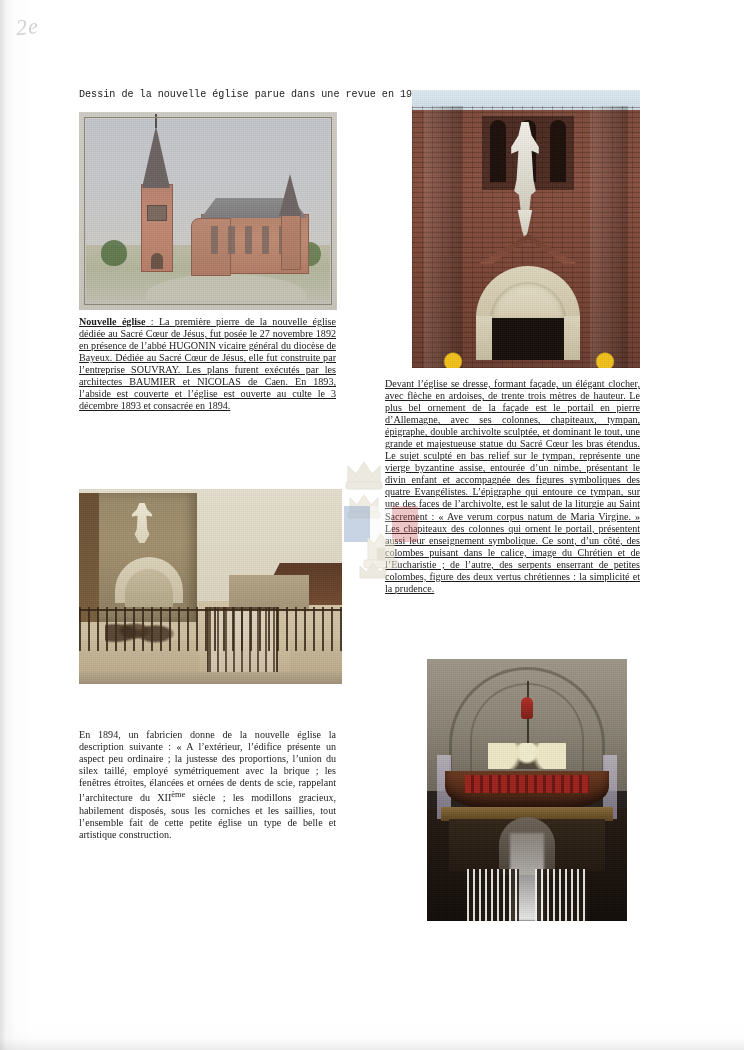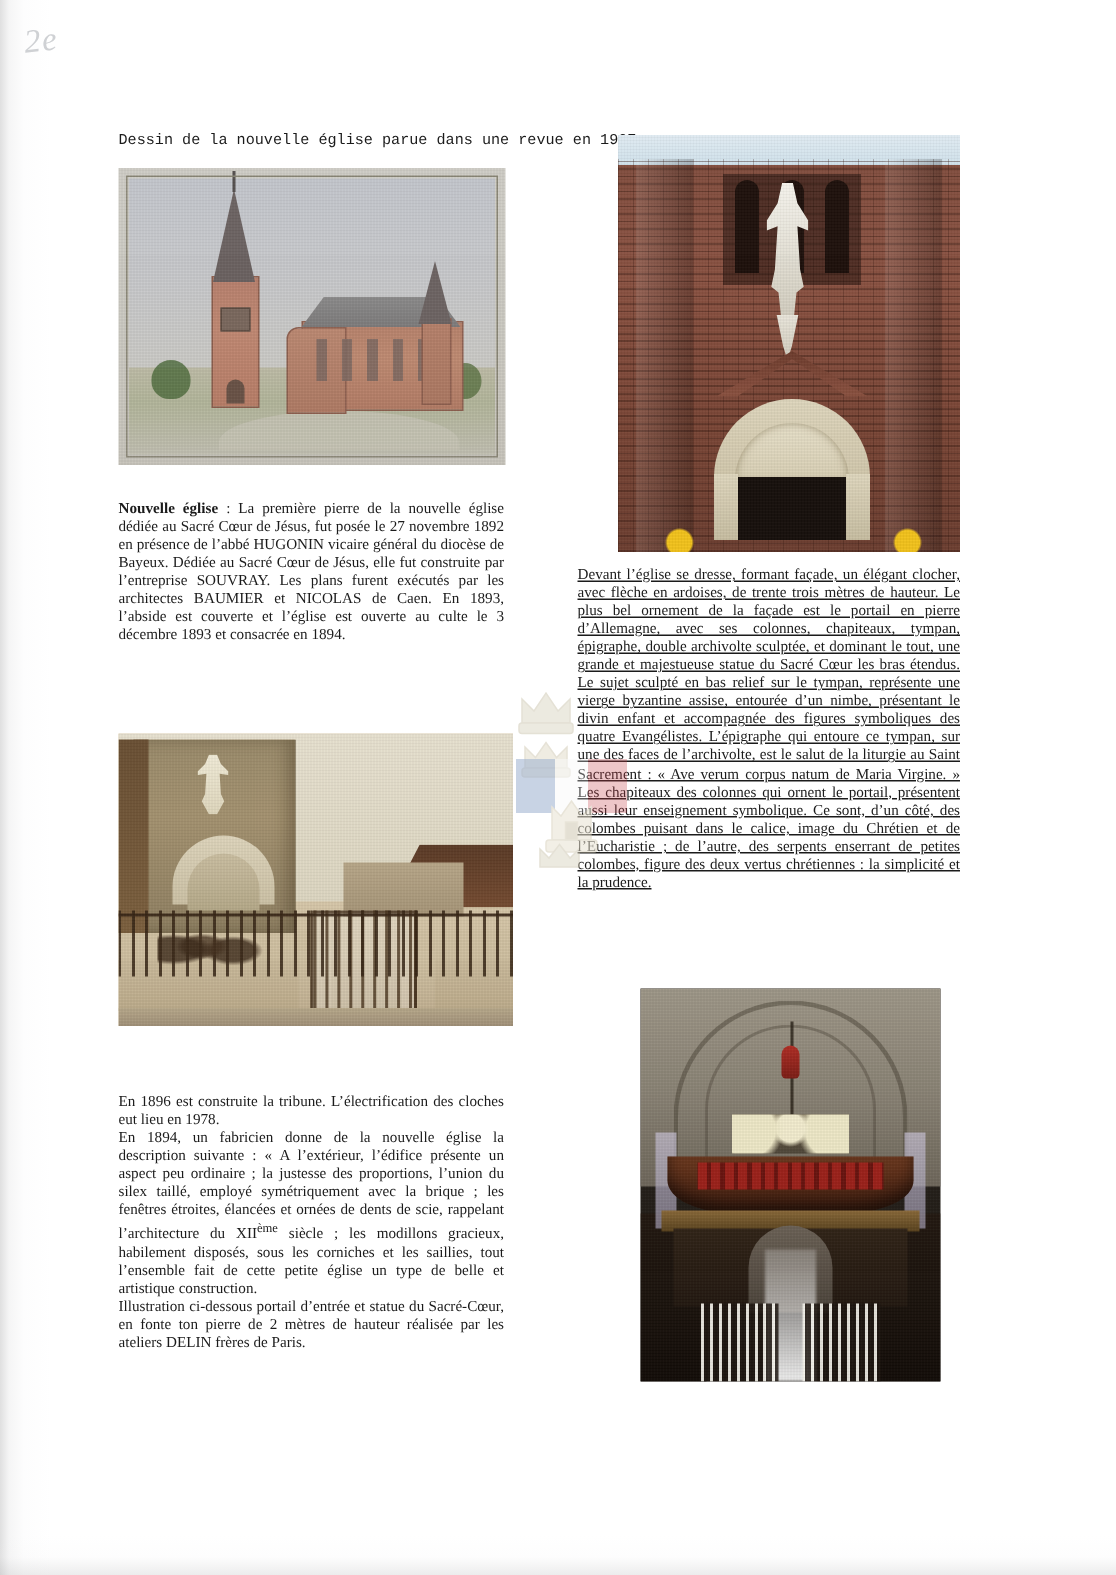--- a/index.html
+++ b/index.html
@@ -488,21 +488,21 @@
 
     <div class="flowers-l"></div>
     <div class="flowers-r"></div>
     <div class="grain"></div>
   </div>
 
   <div class="txt" id="txt-right" style="left:385px; top:378px; width:255px;text-decoration:underline;">
     <p>Devant l’église se dresse, formant façade, un élégant clocher, avec flèche en ardoises, de trente trois mètres de hauteur. Le plus bel ornement de la façade est le portail en pierre d’Allemagne, avec ses colonnes, chapiteaux, tympan, épigraphe, double archivolte sculptée, et dominant le tout, une grande et majestueuse statue du Sacré Cœur les bras étendus. Le sujet sculpté en bas relief sur le tympan, représente une vierge byzantine assise, entourée d’un nimbe, présentant le divin enfant et accompagnée des figures symboliques des quatre Evangélistes. L’épigraphe qui entoure ce tympan, sur une des faces de l’archivolte, est le salut de la liturgie au Saint Sacrement : « Ave verum corpus natum de Maria Virgine. » Les chapiteaux des colonnes qui ornent le portail, présentent aussi leur enseignement symbolique. Ce sont, d’un côté, des colombes puisant dans le calice, image du Chrétien et de l’Eucharistie ; de l’autre, des serpents enserrant de petites colombes, figure des deux vertus chrétiennes : la simplicité et la prudence.</p>
   </div>
 
-  <div class="txt" id="txt-left-upper" style="left:79px; top:334px; width:257px;">
+  <div class="txt" id="txt-left-upper" style="left:79px; top:316px; width:257px;text-decoration:underline;">
     <p><span class="lead">Nouvelle église</span><span> : La première pierre de la nouvelle église dédiée au Sacré Cœur de Jésus, fut posée le 27 novembre 1892 en présence de l’abbé HUGONIN vicaire général du diocèse de Bayeux. Dédiée au Sacré Cœur de Jésus, elle fut construite par l’entreprise SOUVRAY. Les plans furent exécutés par les architectes BAUMIER et NICOLAS de Caen. En 1893, l’abside est couverte et l’église est ouverte au culte le 3 décembre 1893 et consacrée en 1894.</span></p>
   </div>
 
   <div class="photo" id="img-sepia">
     <div class="sky"></div>
     <div class="roof-r"></div>
     <div class="bldg-mid"></div>
     <div class="tower"></div>
     <div class="tower-dark"></div>
     <div class="arch"></div>
@@ -513,23 +513,21 @@
     <div class="pier p2"></div>
     <div class="gate"></div>
     <div class="fence"></div>
     <div class="fence-rail"></div>
     <div class="people"></div>
     <div class="ground"></div>
     <div class="grain"></div>
   </div>
 
   <div class="txt" id="txt-left-lower" style="left:79px; top:729px; width:257px;">
-    <p>En 1896 est construite la tribune. L’électrification des cloches eut lieu en 1978.</p>
     <p><span>En 1894, un fabricien donne de la nouvelle église la description suivante : « A l’extérieur, l’édifice présente un aspect peu ordinaire ; la justesse des proportions, l’union du silex taillé, employé symétriquement avec la brique ; les fenêtres étroites, élancées et ornées de dents de scie, rappelant l’architecture du XII</span><sup>ème</sup><span> siècle ; les modillons gracieux, habilement disposés, sous les corniches et les saillies, tout l’ensemble fait de cette petite église un type de belle et artistique construction.</span></p>
-    <p>Illustration ci-dessous portail d’entrée et statue du Sacré-Cœur, en fonte ton pierre de 2 mètres de hauteur réalisée par les ateliers DELIN frères de Paris.</p>
   </div>
 
   <div class="photo" id="img-interior">
     <div class="vault"></div>
     <div class="vault-rib"></div>
     <div class="vault-rib2"></div>
     <div class="chandelier-rod"></div>
     <div class="lamp-red"></div>
     <div class="chandelier"></div>
     <div class="dark-l"></div>

